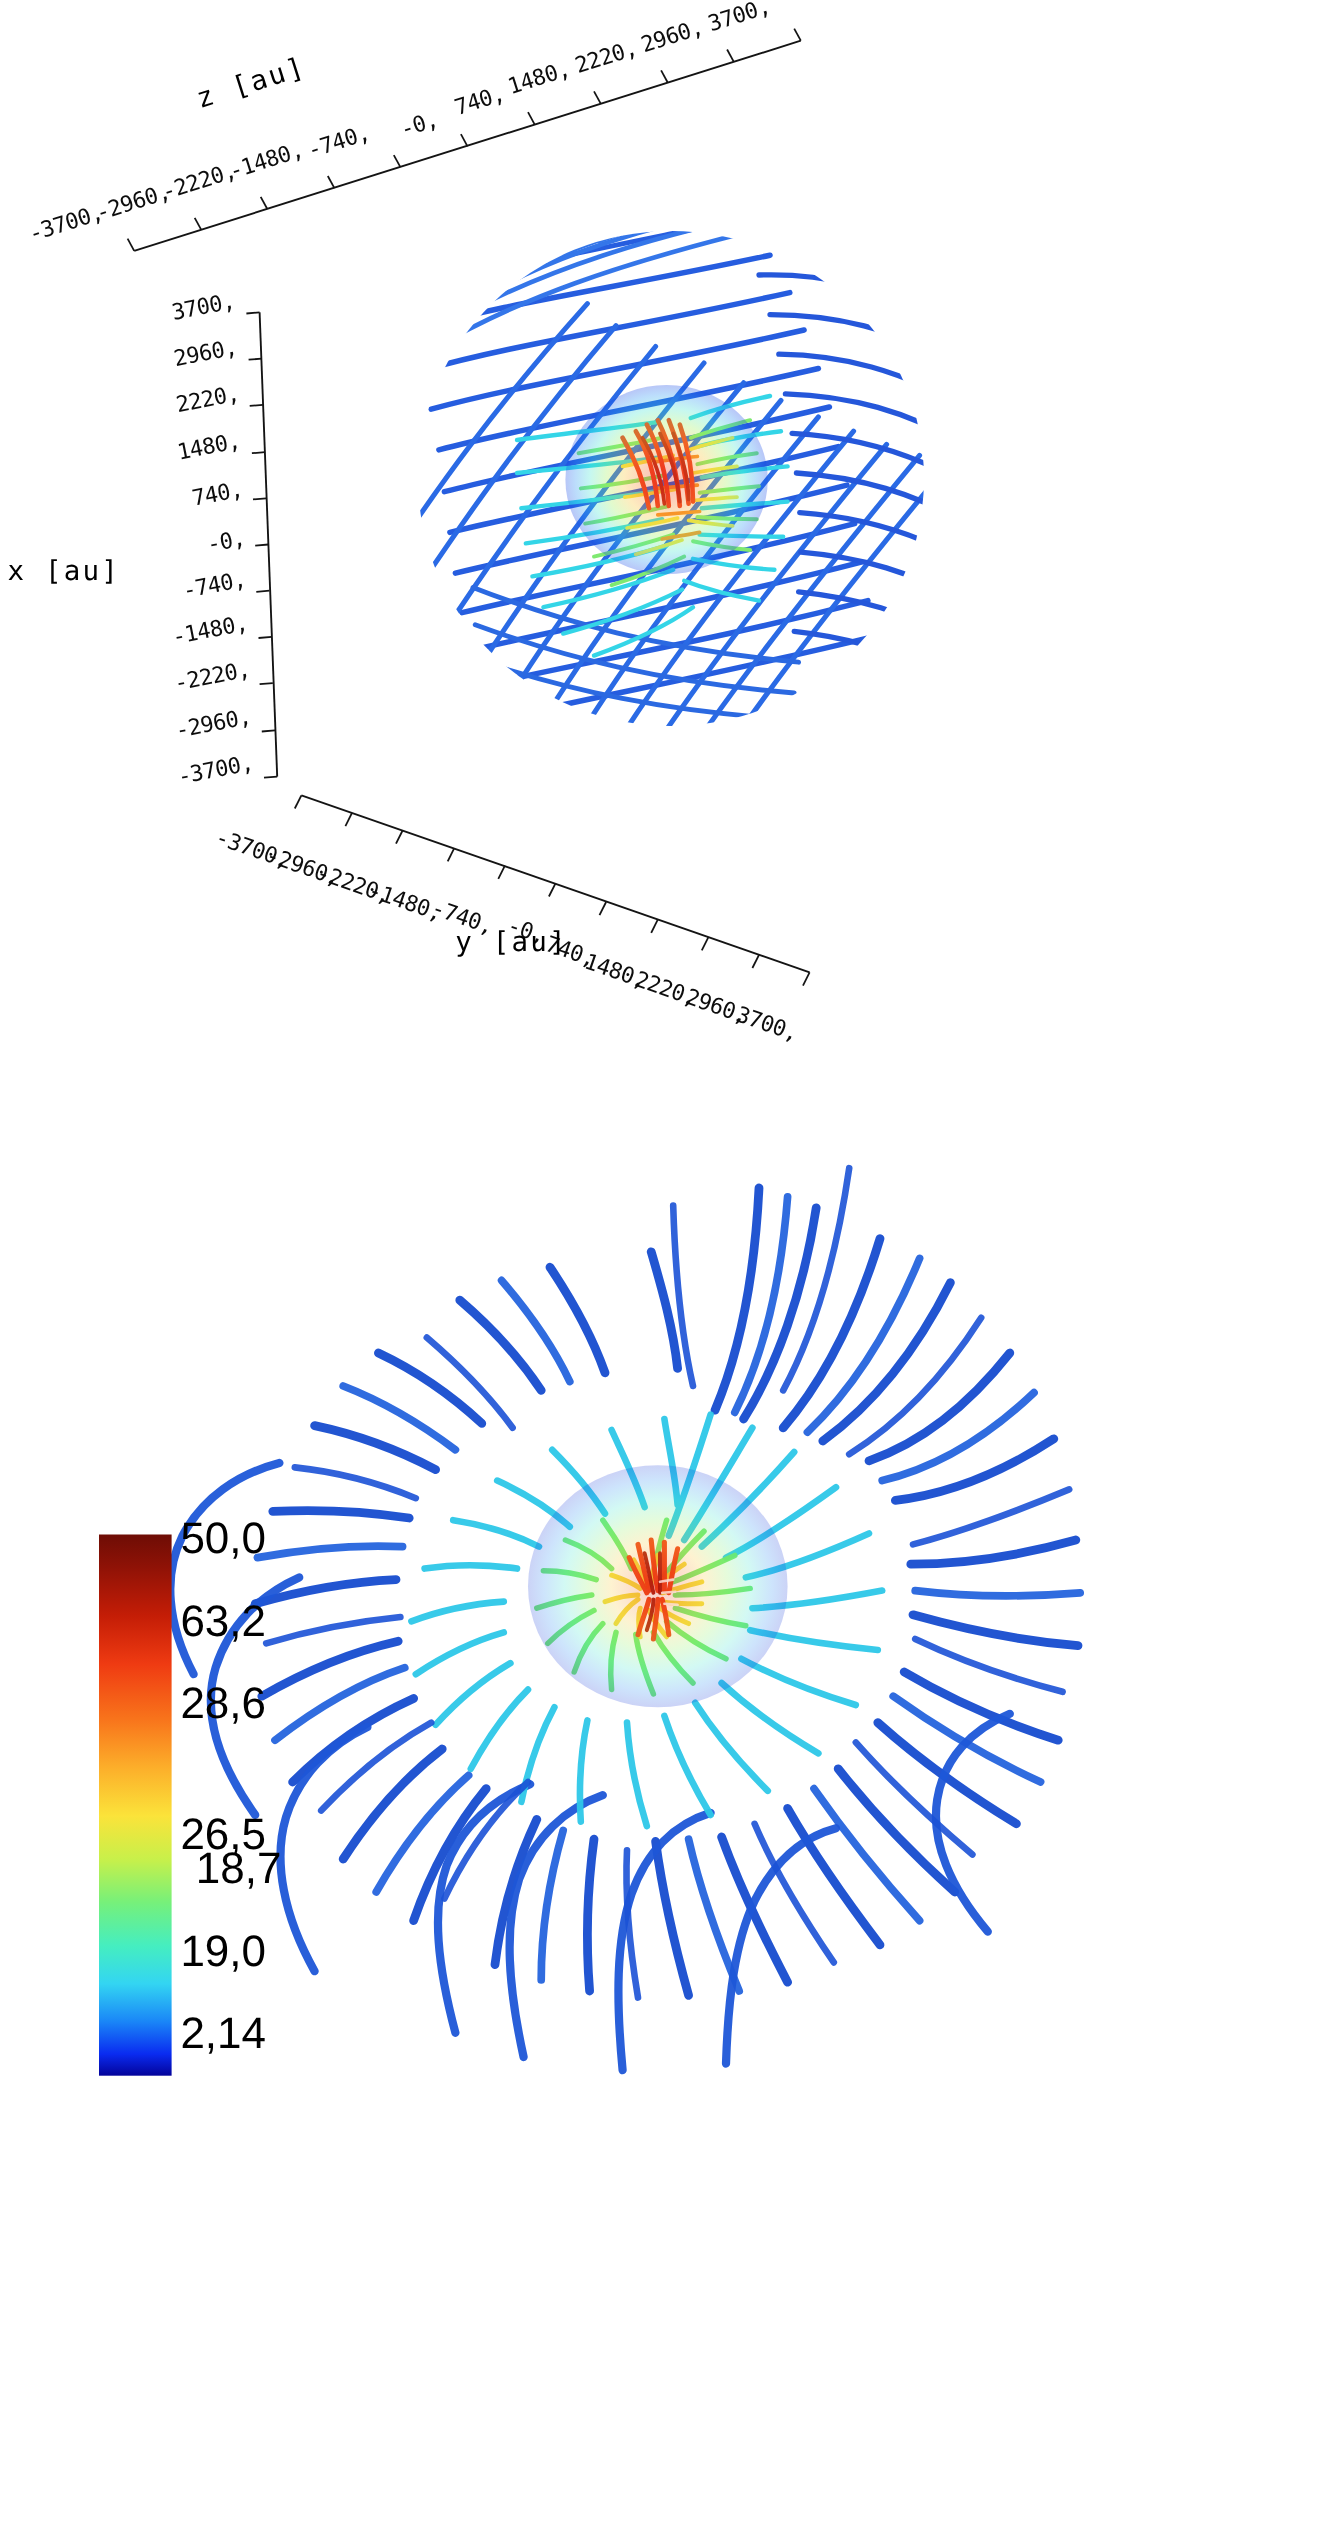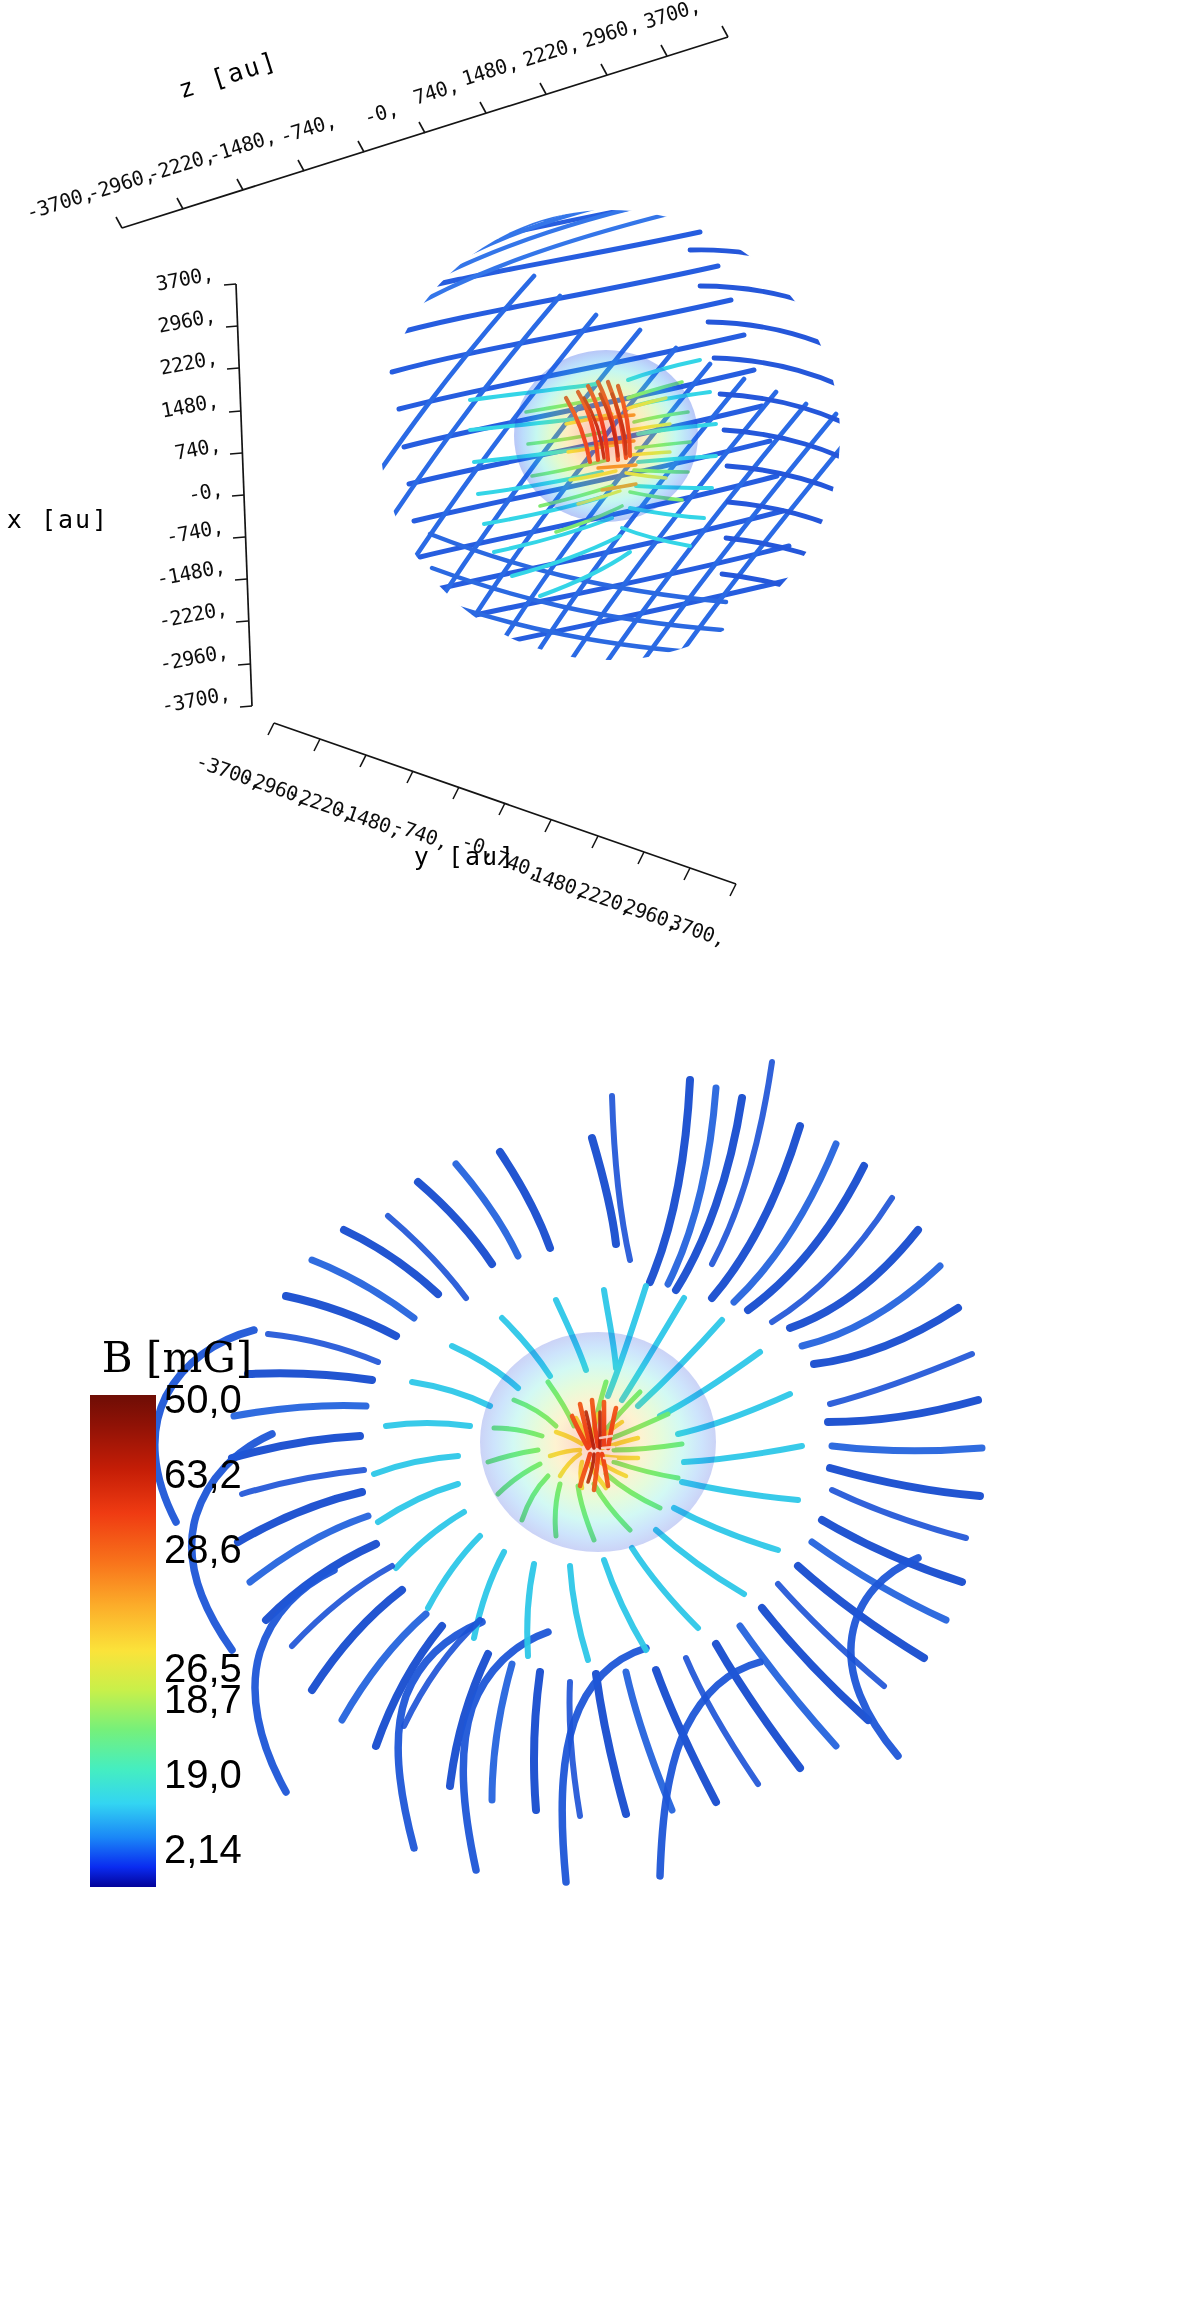--- a/index.html
+++ b/index.html
@@ -463,25 +463,24 @@
           <path d="M966,608 C920,596 874,580 832,560"></path>
           <path d="M972,424 C924,444 876,462 830,474"></path>
           <path d="M892,268 C856,324 814,366 772,392"></path>
         </g>
       </g>
 
       <ellipse cx="598" cy="512" rx="118" ry="110" fill="url(#coreGlow2)" opacity="0.22"></ellipse>
     </svg>
 
     <div id="cbar-wrap">
-      <div id="cbar-title">B [mG]</div>
       <div id="cbar"></div>
       <div class="cbar-lab" style="top:-16px;">50,0</div>
       <div class="cbar-lab" style="top:59px;">63,2</div>
       <div class="cbar-lab" style="top:134px;">28,6</div>
       <div class="cbar-lab" style="top:209px;margin-top:44px;">26,5</div>
-      <div class="cbar-lab" style="top:284px;">18,7</div>
+      <div class="cbar-lab" style="top:284px;margin-left:14px;">18,7</div>
       <div class="cbar-lab" style="top:359px;">19,0</div>
       <div class="cbar-lab" style="top:434px;">2,14</div>
     </div>
   </div>
 
 </div>
 
 </body></html>

